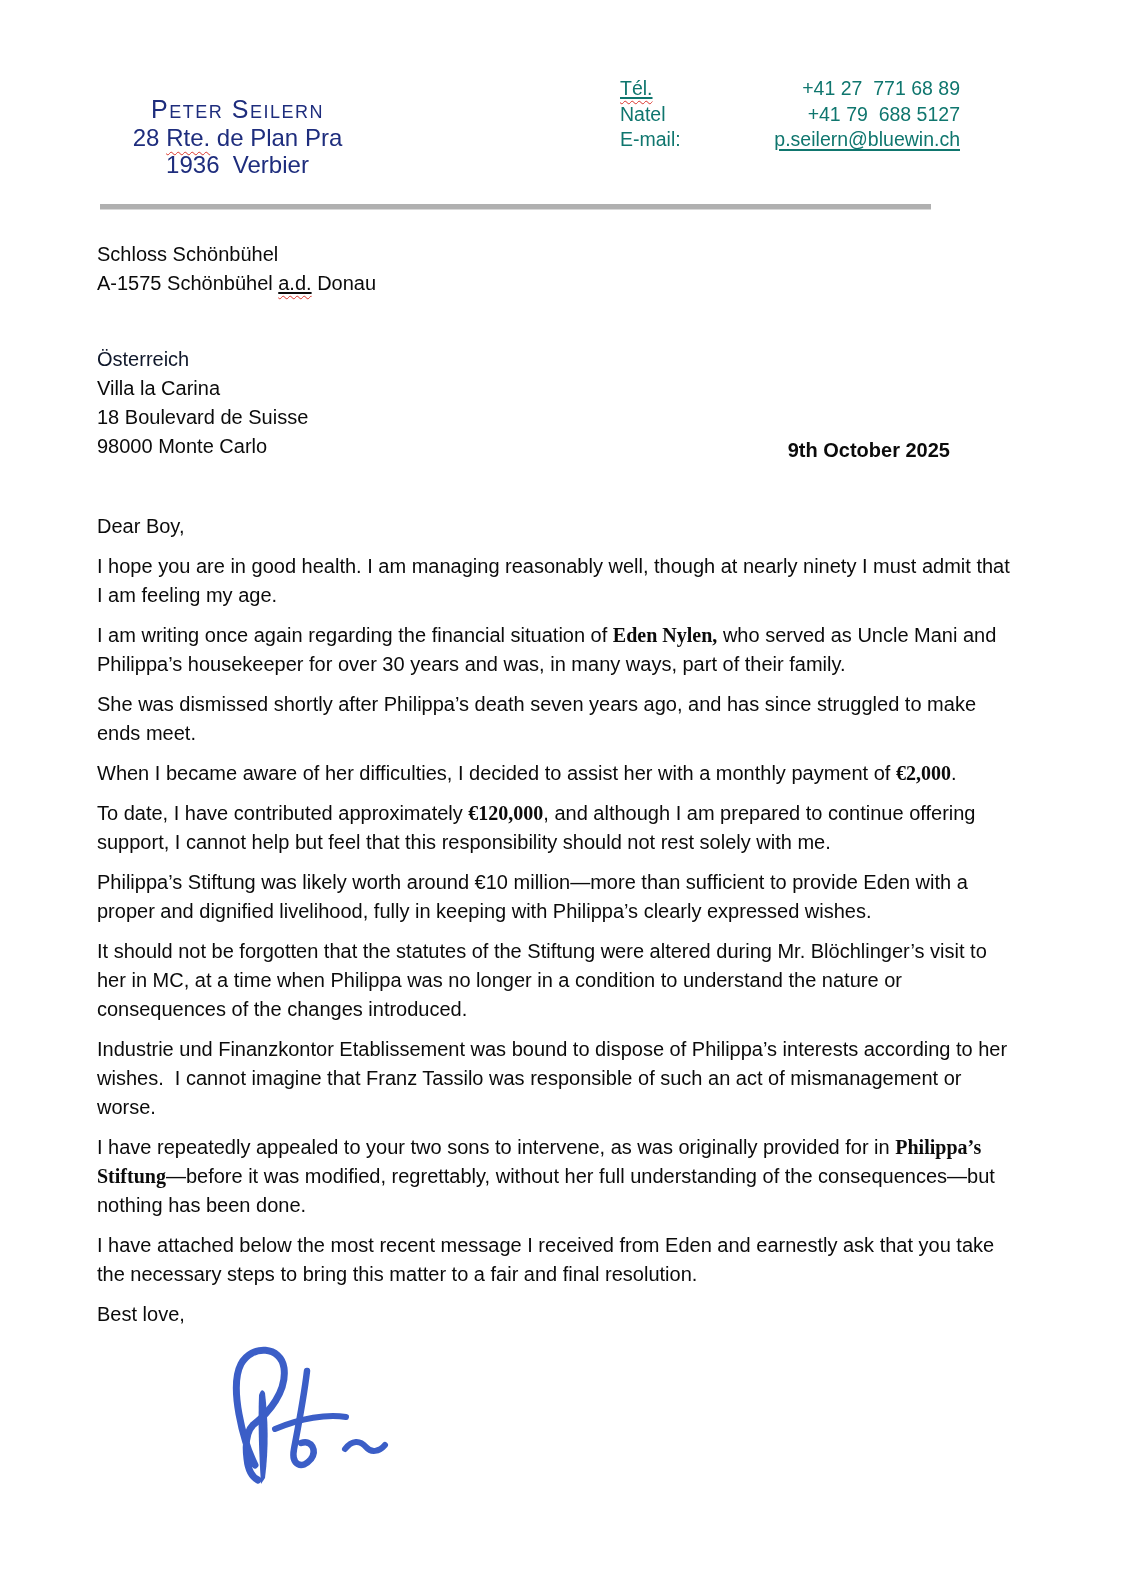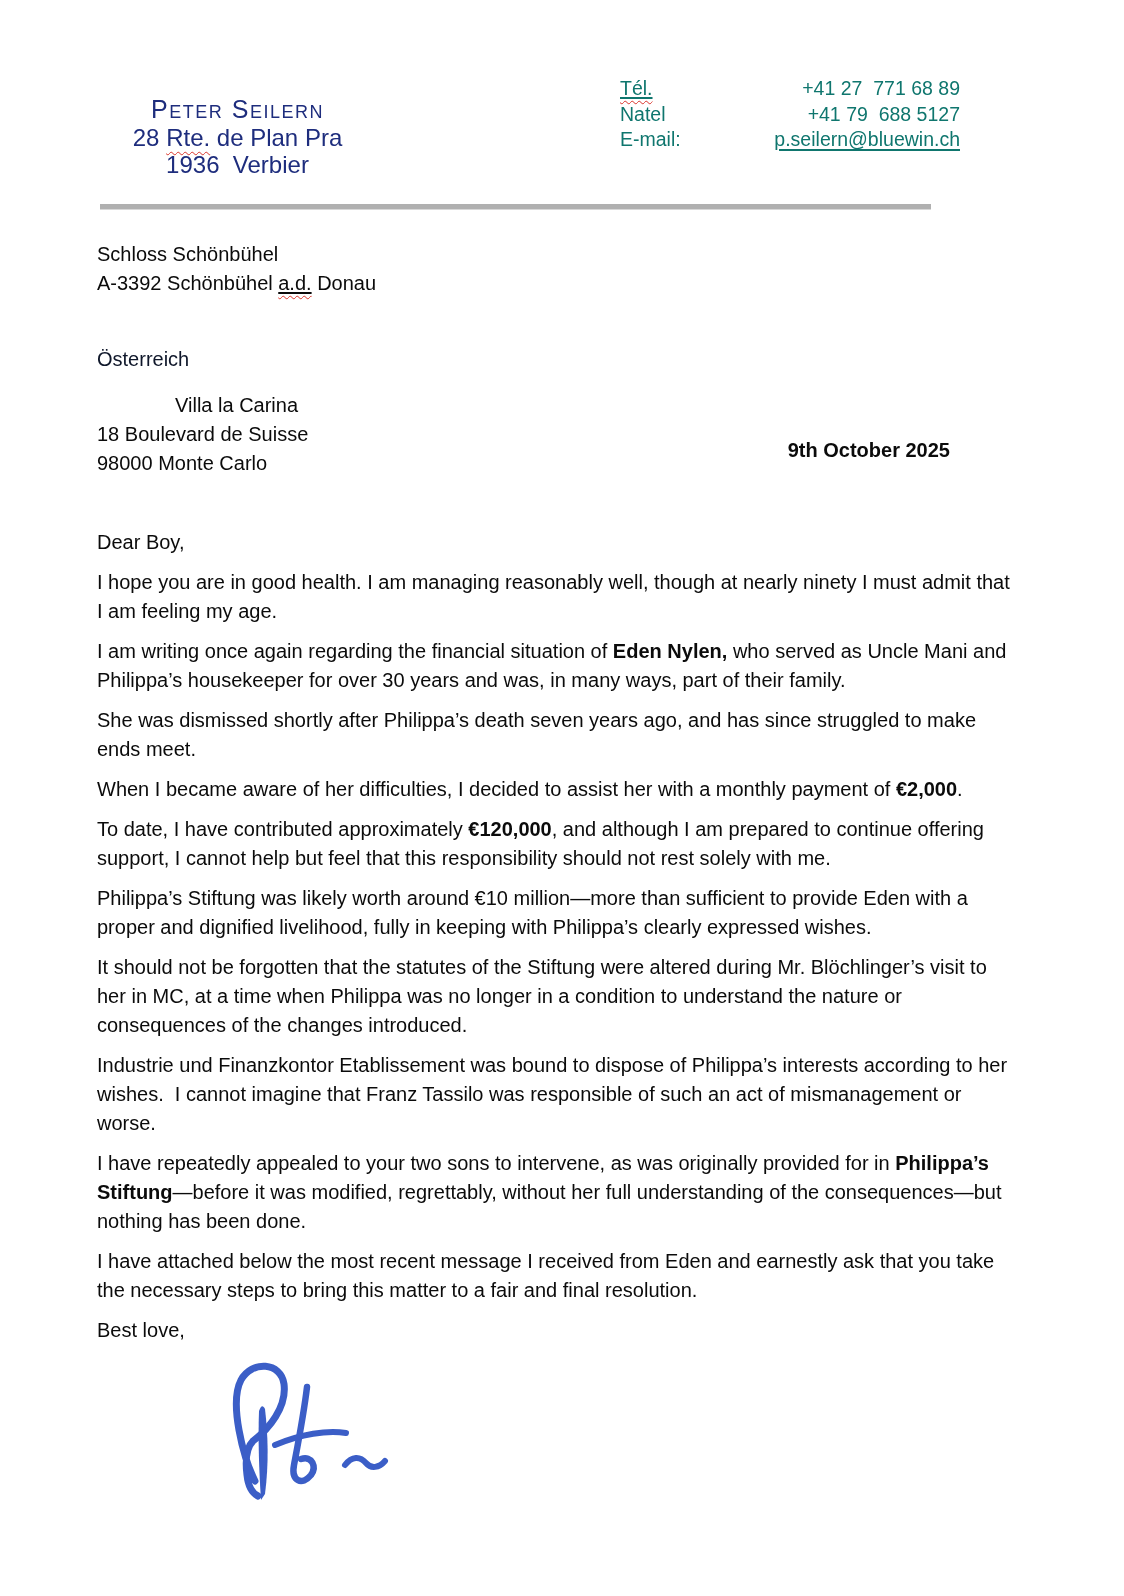--- a/index.html
+++ b/index.html
@@ -51,35 +51,35 @@
     position:absolute;left:100px;top:204px;width:831px;height:5px;
     background:#b0b0b0;border-bottom:1px solid #d8d8d8;
   }
 
   
   .recipient{
     position:absolute;left:97px;top:240px;
     font-size:20px;line-height:29px;
   }
   .recipient .muted{color:#0f172a;margin-top:47px;}
-  .group2{margin-top:17px;text-align:center;}
+  .group2{}
 
   .dateline{
     position:absolute;left:109px;top:436px;width:841px;
     text-align:right;font-size:20px;line-height:29px;font-weight:700;
   }
 
   
   .letter-body{
-    position:absolute;left:97px;top:528px;width:922px;
+    position:absolute;left:97px;top:512px;width:922px;
     font-size:20px;line-height:29px;
   }
   .salutation{margin:0;}
   .para{margin:11px 0 0 0;white-space:pre-wrap;}
-  .b{font-weight:700;}
+  .b{font-weight:700;font-family:Liberation Serif, serif;}
   .closing{margin:11px 0 0 0;}
 
   .signature-wrap{margin:8px 0 0 112px;width:185px;height:152px;}
   .signature-wrap svg{display:block;}
 </style>
 </head>
 <body>
 
 <div class="page">
 
@@ -101,21 +101,21 @@
     <div class="contact-row">
       <span>E-mail:</span>
       <span class="contact-value link">p.seilern@bluewin.ch</span>
     </div>
   </div>
 
   <div class="divider"></div>
 
   <div class="recipient">
     <div>Schloss Schönbühel</div>
-    <div><span>A-3392 Schönbühel </span><span class="misspell"><span class="u">a.d.</span></span><span> Donau</span></div>
+    <div><span>A-1575 Schönbühel </span><span class="misspell"><span class="u">a.d.</span></span><span> Donau</span></div>
     <div class="muted">Österreich</div>
     <div class="group2">Villa la Carina</div>
     <div>18 Boulevard de Suisse</div>
     <div>98000 Monte Carlo</div>
   </div>
 
   <div class="dateline">9th October 2025</div>
 
   <div class="letter-body">
     <p class="salutation">Dear Boy,</p>

